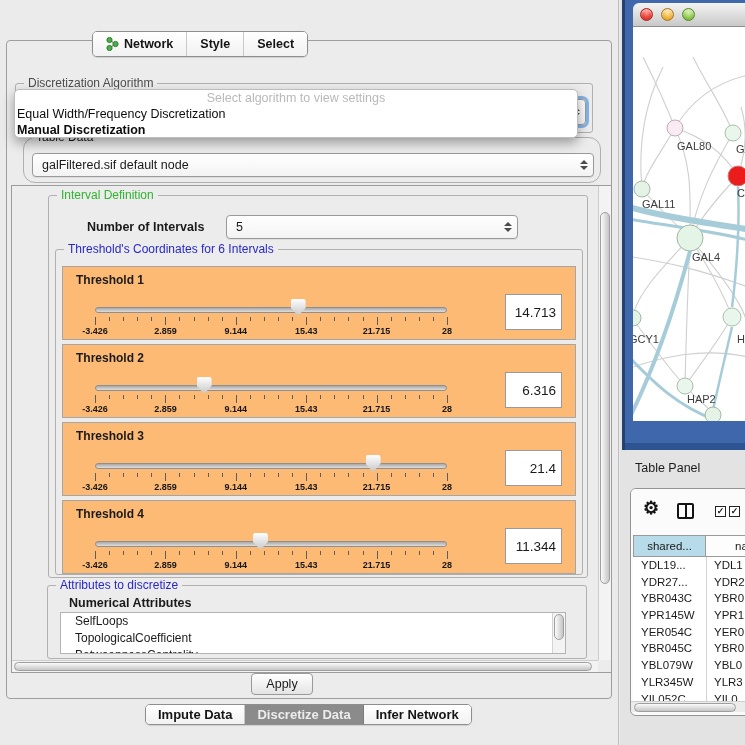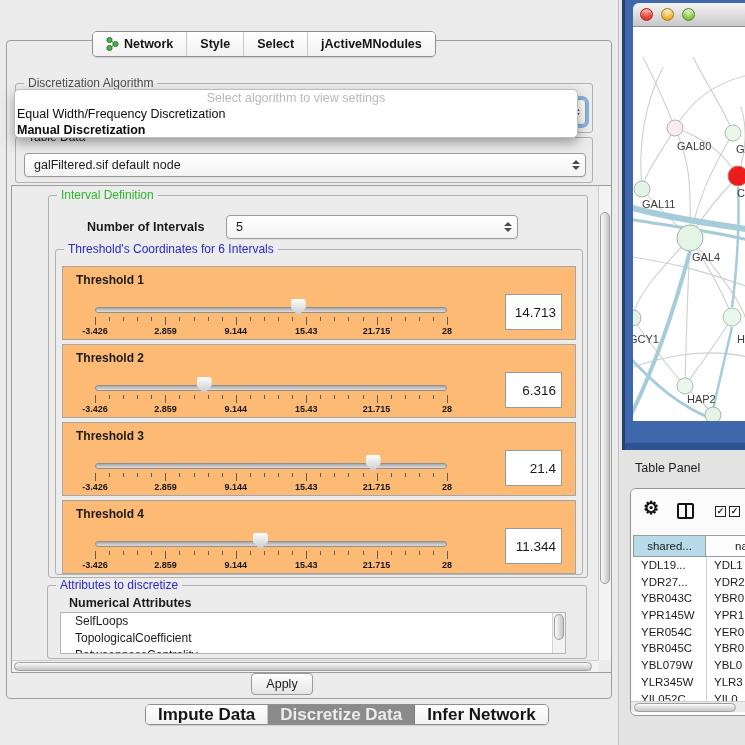--- a/index.html
+++ b/index.html
@@ -19,21 +19,21 @@
   
   .seg { position:absolute; display:flex; border:1px solid #8e8e8e; border-radius:5px;
     overflow:hidden; background:#fdfdfd; box-shadow:0 1px 1px rgba(0,0,0,.12); z-index:20; }
   .seg .segment { padding:0 13px; display:flex; align-items:center; gap:5px;
     font-weight:bold; font-size:12.5px; color:#151515; border-right:1px solid #c9c9c9;
     background:linear-gradient(#ffffff,#f1f1f1); white-space:nowrap; }
   .seg .segment:last-child { border-right:none; }
   .seg .segment.active { background:#8b8b8b; color:#ededed; border-right-color:#7c7c7c; }
   #top-tabs { left:92px; top:31px; height:26px; }
   #bottom-tabs { left:145px; top:704px; height:21px; }
-  #bottom-tabs .segment { font-size:17px; padding:0 12px; }
+  #bottom-tabs .segment { font-size:13px; padding:0 12px; }
 
   .main-panel { position:absolute; left:6px; top:40px; width:606px; height:659px;
     background:#ececec; border:1px solid #9e9e9e; border-radius:4px; }
 
   .group { position:absolute; border:1px solid #b0b0b0; border-radius:3px; }
   .group > .glabel { position:absolute; top:-8px; left:8px; background:#ececec;
     padding:0 4px; font-size:12px; white-space:nowrap; }
 
   .combo { position:absolute; background:linear-gradient(#ffffff,#f3f3f3);
     border:1px solid #9a9a9a; border-radius:4px; font-size:12.5px;
@@ -166,23 +166,20 @@
             <circle cx="9.5" cy="7" r="2.6" fill="#4cae4c" stroke="#2e7d2e"></circle>
           </svg>
           <span>Network</span>
         </div>
         <div class="segment">
           <span>Style</span>
         </div>
         <div class="segment">
           <span>Select</span>
         </div>
-        <div class="segment">
-          <span>jActiveMNodules</span>
-        </div>
       </div>
 
     <div class="main-panel">
 
       <div class="group" style="left:8px; top:42px; width:578px; height:50px;">
         <span class="glabel dim">Discretization Algorithm</span>
         <div class="combo combo-focus" style="left:8px; top:15px; width:562px; height:26px;">
           <span class="spin">
               <span class="up"></span>
               <span class="dn"></span>
@@ -191,21 +188,21 @@
       </div>
 
       <div class="popup">
         <div class="prompt">Select algorithm to view settings</div>
         <div id="popup-items">
             <div class="pitem">Equal Width/Frequency Discretization</div>
             <div class="pitem selected">Manual Discretization</div>
           </div>
       </div>
 
-      <div class="group" style="left:8px; top:96px; width:578px; height:46px;">
+      <div class="group" style="left:16px; top:96px; width:578px; height:46px;border-radius:12px;">
         <span class="glabel">Table Data</span>
         <div class="combo" style="left:8px; top:15px; width:562px; height:24px;">
           <span>galFiltered.sif default node</span>
           <span class="spin">
               <span class="up"></span>
               <span class="dn"></span>
             </span>
         </div>
       </div>
 

